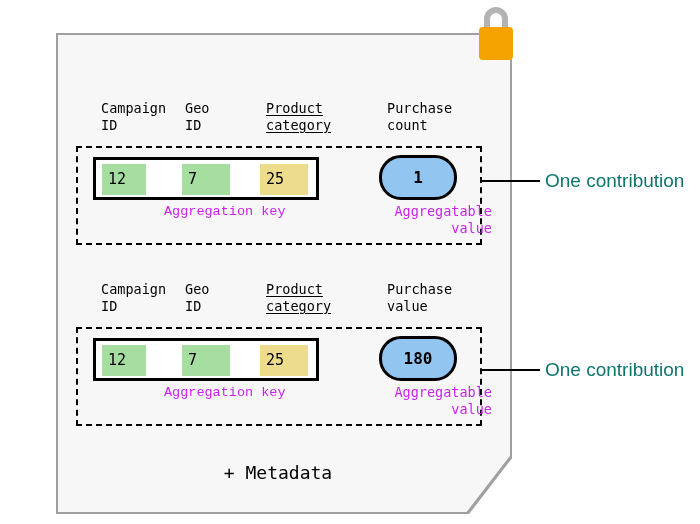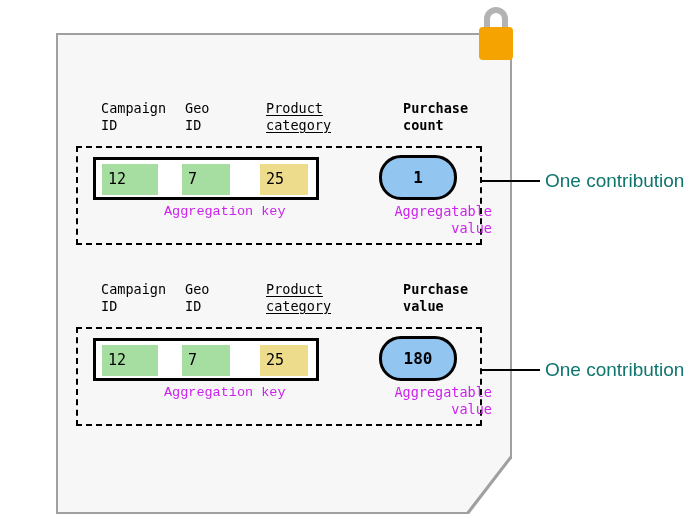--- a/index.html
+++ b/index.html
@@ -63,21 +63,21 @@
     position: absolute;
     font-size: 13.5px;
     line-height: 17px;
     color: #000000;
     white-space: pre;
     letter-spacing: 0px;
   }
   .hdr.campaign { left: 25px; top: 0px; }
   .hdr.geo      { left: 109px; top: 0px; }
   .hdr.product  { left: 190px; top: 0px; text-decoration: underline; text-underline-offset: 2px; }
-  .hdr.measure  { left: 327px; top: 0px; font-weight: bold; }
+  .hdr.measure  { left: 311px; top: 0px; font-weight: normal; }
 
   .dashbox {
     position: absolute;
     left: 0;
     top: 46px;
     width: 406px;
     height: 99px;
     border: 2px dashed #000000;
     box-sizing: border-box;
   }
@@ -98,21 +98,21 @@
     top: 4px;
     height: 31px;
     line-height: 31px;
     font-size: 15px;
     color: #000000;
     text-align: left;
     padding-left: 6px;
     box-sizing: border-box;
     white-space: pre;
   }
-  .chip.c1 { left: 6px;   width: 56px; background: #a6dda0; }
+  .chip.c1 { left: 6px;   width: 44px; background: #a6dda0; }
   .chip.c2 { left: 86px;  width: 48px; background: #a6dda0; }
   .chip.c3 { left: 164px; width: 48px; background: #ecdc8c; }
   .chip.underlined { text-underline-offset: 2px; }
 
   
   .oval {
     position: absolute;
     left: 303px;
     top: 55px;
     width: 78px;
@@ -246,14 +246,15 @@
     <div class="oval">180</div>
 
     <div class="caption aggkey">Aggregation key</div>
     <div class="caption aggval">Aggregatable
 value</div>
   </div>
 
   <div class="callout-line" style="left:434px; top:369px; width:58px;"></div>
   <div class="callout-text" style="left:497px; top:359px;">One contribution</div>
 
+  <div class="metadata">+ Metadata</div>
 
 </div>
 
 </body></html>

